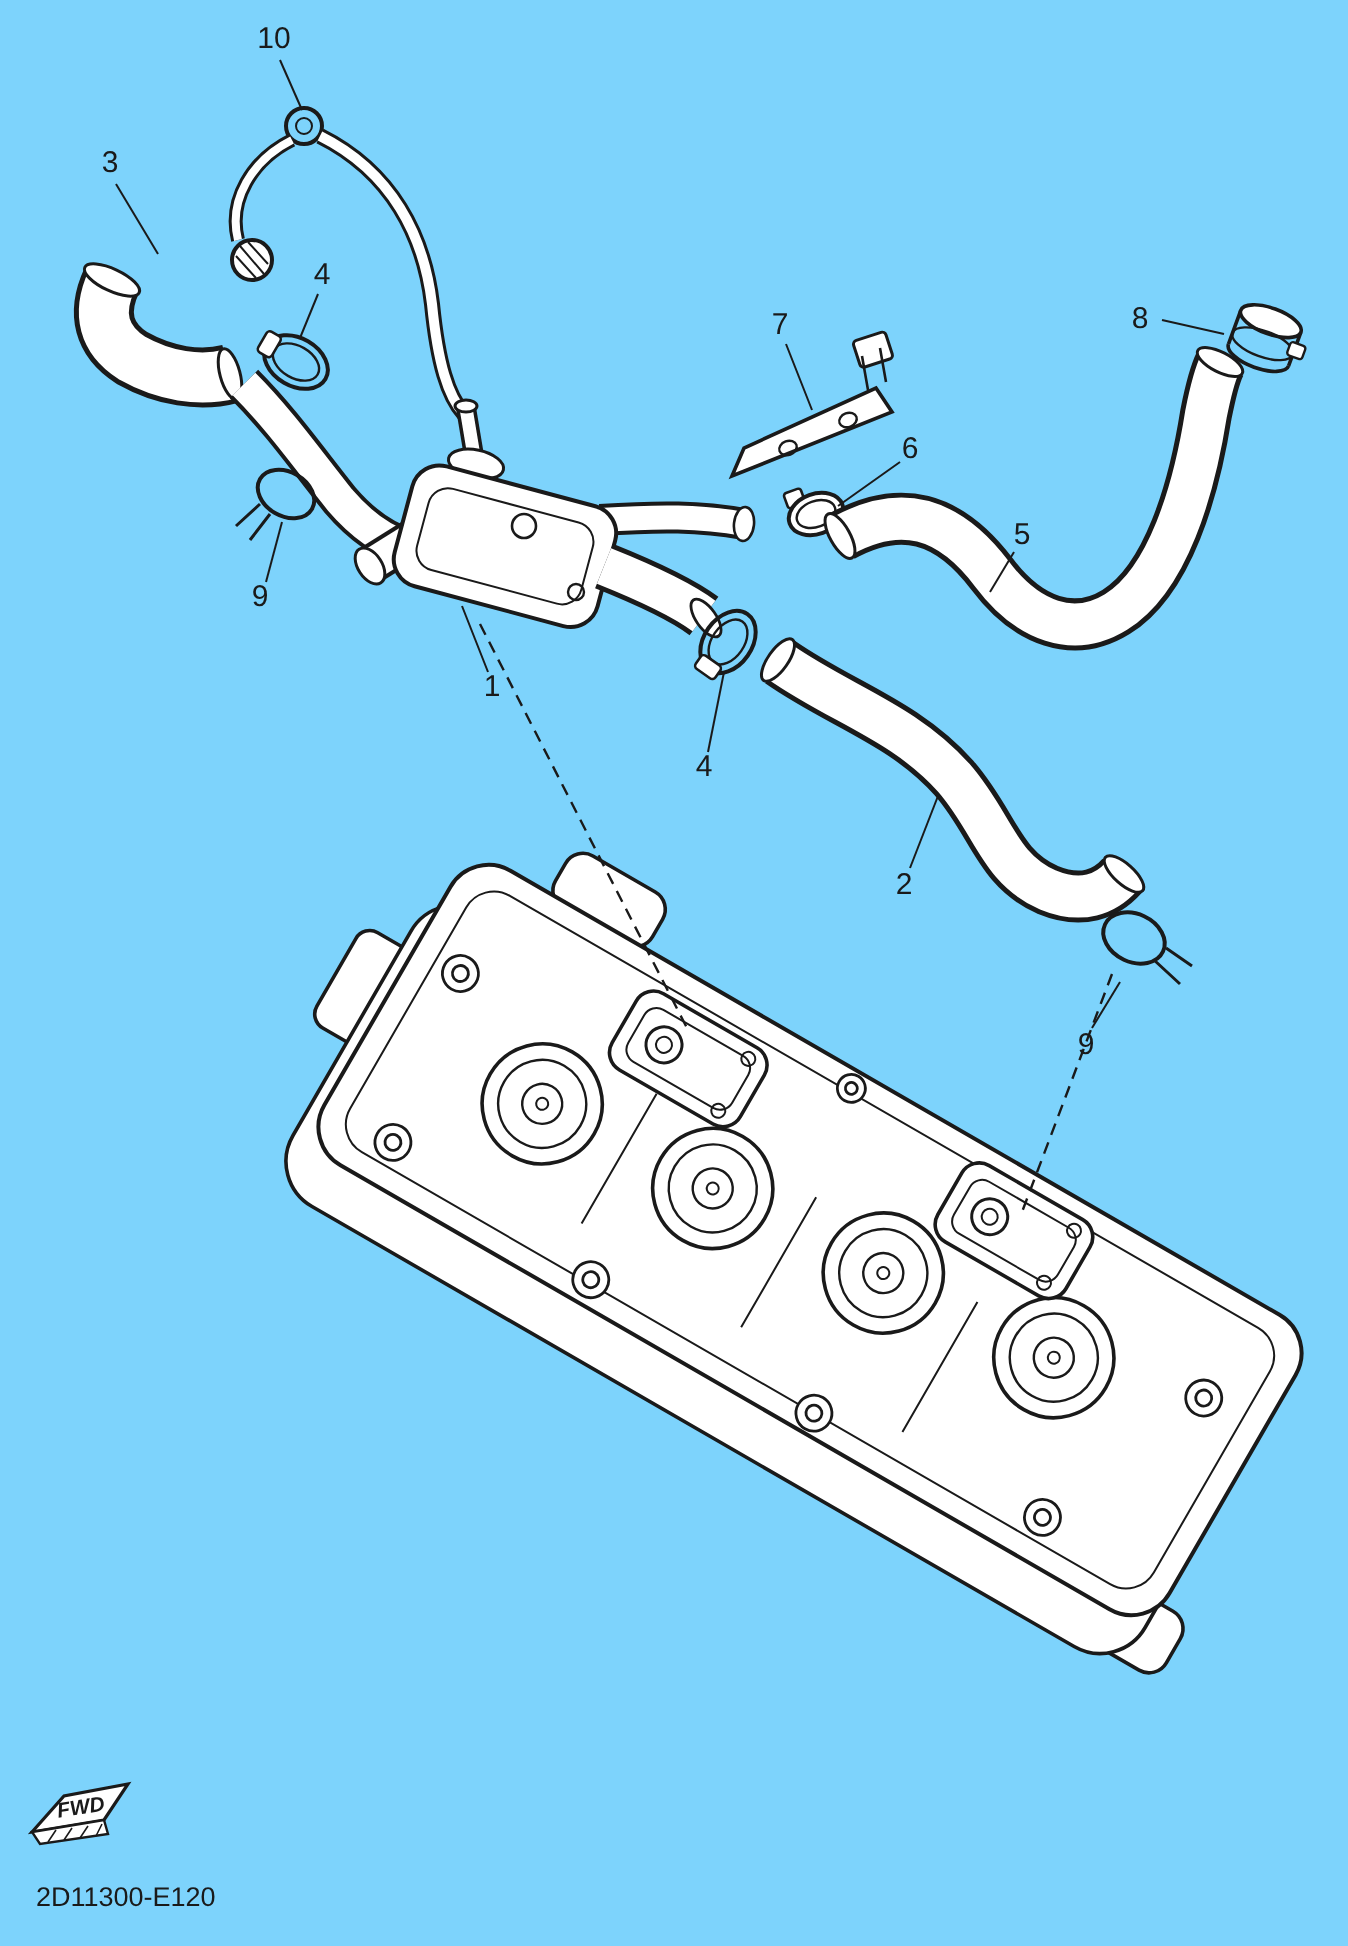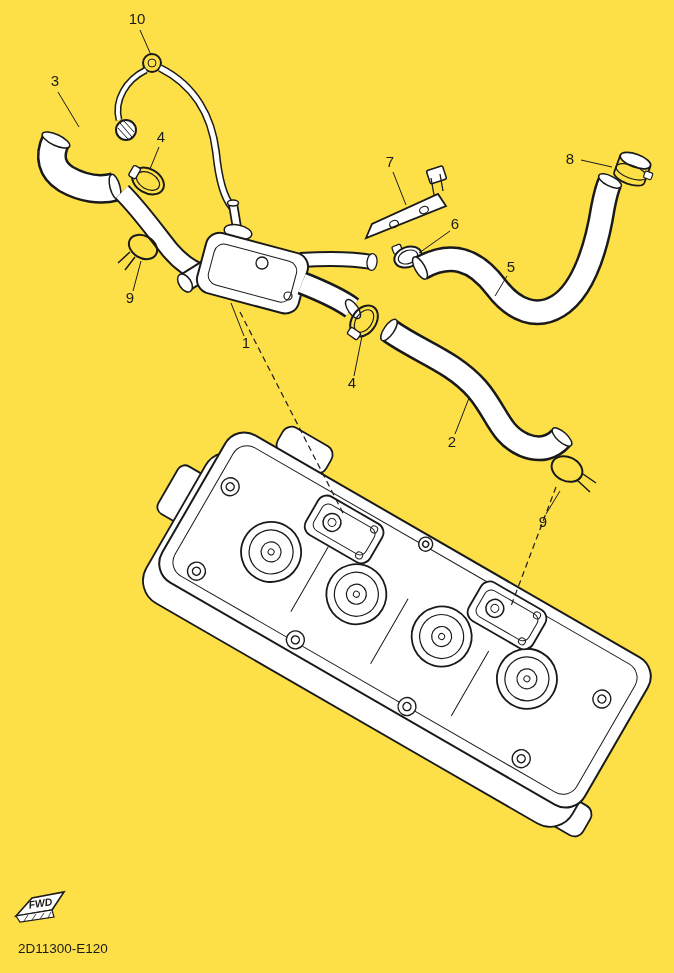--- a/index.html
+++ b/index.html
@@ -1,19 +1,19 @@
 <!DOCTYPE html>
 <html><head>
 <meta charset="utf-8">
 <style>
   html,body{margin:0;padding:0;background:#ffffff;}
   .canvas{
     position:relative;
     width:674px;height:973px;
-    background:#fde047;
+    background:#7dd3fc;
     font-family:"Liberation Sans", sans-serif;
     overflow:hidden;
   }
   .canvas svg{position:absolute;left:0;top:0;}
   text.callout{
     font-family:"Liberation Sans", sans-serif;
     font-size:15px;
     fill:#1a1a1a;
   }
   text.code{

